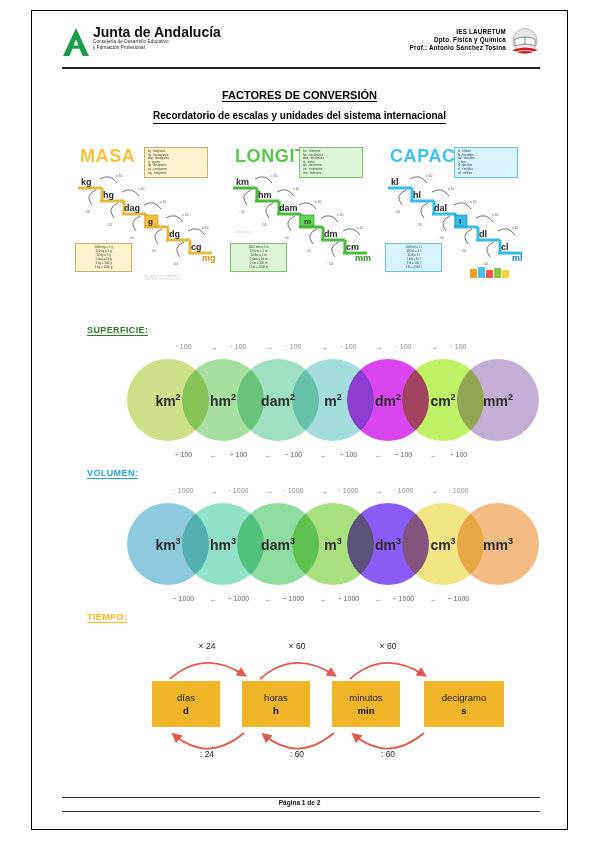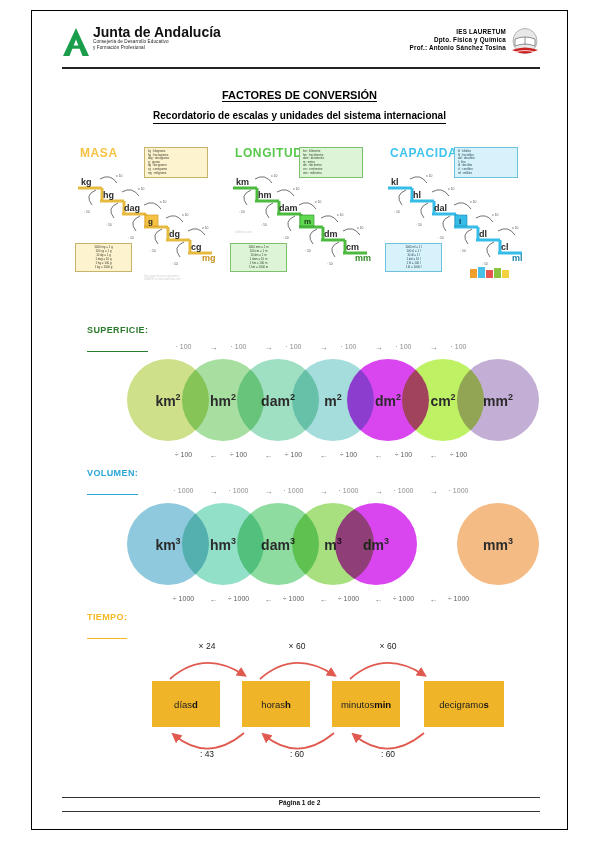--- a/index.html
+++ b/index.html
@@ -20,21 +20,21 @@
 
   
   .title1{position:absolute;left:0;right:0;top:78px;text-align:center;font-size:11px;font-weight:bold;color:#000;}
   .title1 span{border-bottom:1.4px solid #000;padding-bottom:0;}
   .title2{position:absolute;left:0;right:0;top:99px;text-align:center;font-size:10px;font-weight:bold;color:#000;}
   .title2 span{border-bottom:1.4px solid #000;padding-bottom:2px;}
 
   
   .stairs-row{position:absolute;left:40px;top:132px;width:460px;height:150px;}
   .stair{position:absolute;top:0;width:146px;height:150px;}
-  .stair .cap{position:absolute;left:8px;top:3px;font-size:12px;font-weight:bold;letter-spacing:.6px;}
+  .stair .cap{position:absolute;left:8px;top:3px;font-size:18px;font-weight:bold;letter-spacing:.6px;}
   .st-svg{position:absolute;left:0;top:0;}
   .legbox{position:absolute;border:1px solid #9a9a7a;box-sizing:border-box;padding:2px 3px;}
   .legbox div{font-size:2.8px;line-height:3.6px;white-space:nowrap;color:#3a3a2a;}
   .eqbox{position:absolute;border:1px solid #9a9a7a;box-sizing:border-box;padding:2px 4px;text-align:center;}
   .eqbox div{font-size:2.9px;line-height:3.9px;white-space:nowrap;color:#3a3a2a;}
   .wm{position:absolute;font-size:2.6px;color:#cfcfcf;line-height:3.2px;}
 
   
   .masa .cap{color:#f5c243;}
   .masa .legbox,.masa .eqbox{background:#fdf3cf;border-color:#c8b36a;}
@@ -42,40 +42,40 @@
   .long .cap{color:#58c84a;}
   .long .legbox,.long .eqbox{background:#ddf5d6;border-color:#7fc06f;}
   .long .legbox div,.long .eqbox div{color:#2f4a28;}
   
   .cap3 .cap{color:#3fc3ef;}
   .cap3 .legbox,.cap3 .eqbox{background:#d8f2fb;border-color:#6fc2dd;}
   .cap3 .legbox div,.cap3 .eqbox div{color:#1e4250;}
 
   
   .sect{position:absolute;left:55px;font-size:9px;font-weight:bold;letter-spacing:.4px;}
-  .sect span{border-bottom:1.6px solid currentColor;padding-bottom:16px;margin-top:16px;}
+  .sect span{border-bottom:1.6px solid currentColor;padding-bottom:0;margin-top:16px;}
   .sect.green{color:#2c7a2c;top:314px;}
   .sect.blue{color:#2aa6d6;top:457px;}
   .sect.gold{color:#f5b921;top:601px;}
 
   
   .scalewrap{position:absolute;left:95px;width:410px;}
   .scale-top{position:relative;height:16px;}
   .scale-bot{position:relative;height:16px;}
   .mark{position:absolute;font-size:7px;color:#5d5d5d;white-space:nowrap;transform:translateX(-50%);}
   .mark.faded{color:#8d8d8d;}
   .arrowc{position:absolute;font-size:8px;color:#6b6b6b;transform:translateX(-50%);}
   .circles{position:relative;height:92px;}
   .circ{position:absolute;top:0;width:82px;height:82px;border-radius:50%;display:flex;align-items:center;justify-content:center;mix-blend-mode:multiply;}
   .circ b{font-size:14px;font-weight:bold;color:#2b2b2b;font-family:"Liberation Sans",sans-serif;}
   .circ b sup{font-size:9px;vertical-align:super;}
 
   
   .tiempo{position:absolute;left:120px;top:622px;width:360px;height:130px;}
-  .tbox{position:absolute;top:48px;width:68px;height:46px;background:#f0b429;display:flex;flex-direction:row;
+  .tbox{position:absolute;top:48px;width:68px;height:46px;background:#f0b429;display:flex;flex-direction:column;
         align-items:center;justify-content:center;}
   .tbox .l1{font-size:9.5px;color:#222;line-height:13px;}
   .tbox .l2{font-size:9.5px;color:#111;font-weight:bold;line-height:13px;}
   .tlab{position:absolute;font-size:8.5px;color:#222;transform:translateX(-50%);}
   .tsvg{position:absolute;left:0;top:0;}
 
   
   .foot-rule1{position:absolute;left:30px;top:786px;width:478px;height:0;border-top:1.6px solid #333;}
   .foot-rule2{position:absolute;left:30px;top:800px;width:478px;height:0;border-top:1.6px solid #333;}
   .foot-txt{position:absolute;left:0;right:0;top:788px;text-align:center;font-size:6.5px;font-weight:bold;color:#111;}
@@ -424,22 +424,25 @@
           </div>
           <div class="circ" style="left: 55px; background: rgb(147, 224, 201);">
             <b>hm<sup>3</sup></b>
           </div>
           <div class="circ" style="left: 110px; background: rgb(143, 220, 160);">
             <b>dam<sup>3</sup></b>
           </div>
           <div class="circ" style="left: 165px; background: rgb(168, 224, 127);">
             <b>m<sup>3</sup></b>
           </div>
-          <div class="circ" style="left: 208px; background: #d946ef;">
+          <div class="circ" style="left: 220px; background: #8b5cf6;">
             <b>dm<sup>3</sup></b>
+          </div>
+          <div class="circ" style="left: 275px; background: rgb(242, 229, 131);">
+            <b>cm<sup>3</sup></b>
           </div>
           <div class="circ" style="left: 330px; background: rgb(244, 187, 132);">
             <b>mm<sup>3</sup></b>
           </div>
         </div>
       <div class="scale-bot" id="vol-bot">
           <div class="mark" style="left: 56.5px;">÷ 1000</div>
           <div class="arrowc" style="left: 86.5px;">←</div>
           <div class="mark" style="left: 111.5px;">÷ 1000</div>
           <div class="arrowc" style="left: 141.5px;">←</div>
@@ -486,21 +489,21 @@
           <div class="l1">minutos</div>
           <div class="l2">min</div>
         </div>
         <div class="tbox" style="left: 272px; background: rgb(240, 180, 41); width: 80px;">
           <div class="l1">decigramo</div>
           <div class="l2">s</div>
         </div>
         <div class="tlab" style="left: 55px; top: 8px;">× 24</div>
         <div class="tlab" style="left: 145px; top: 8px;">× 60</div>
         <div class="tlab" style="left: 236px; top: 8px;">× 60</div>
-        <div class="tlab" style="left: 55px; top: 116px;">: 43</div>
+        <div class="tlab" style="left: 55px; top: 116px;">: 24</div>
         <div class="tlab" style="left: 145px; top: 116px;">: 60</div>
         <div class="tlab" style="left: 236px; top: 116px;">: 60</div>
       </div>
 
     <div class="foot-rule1"></div>
     <div class="foot-txt">Página 1 de 2</div>
     <div class="foot-rule2"></div>
   </div>
 </div>
 

